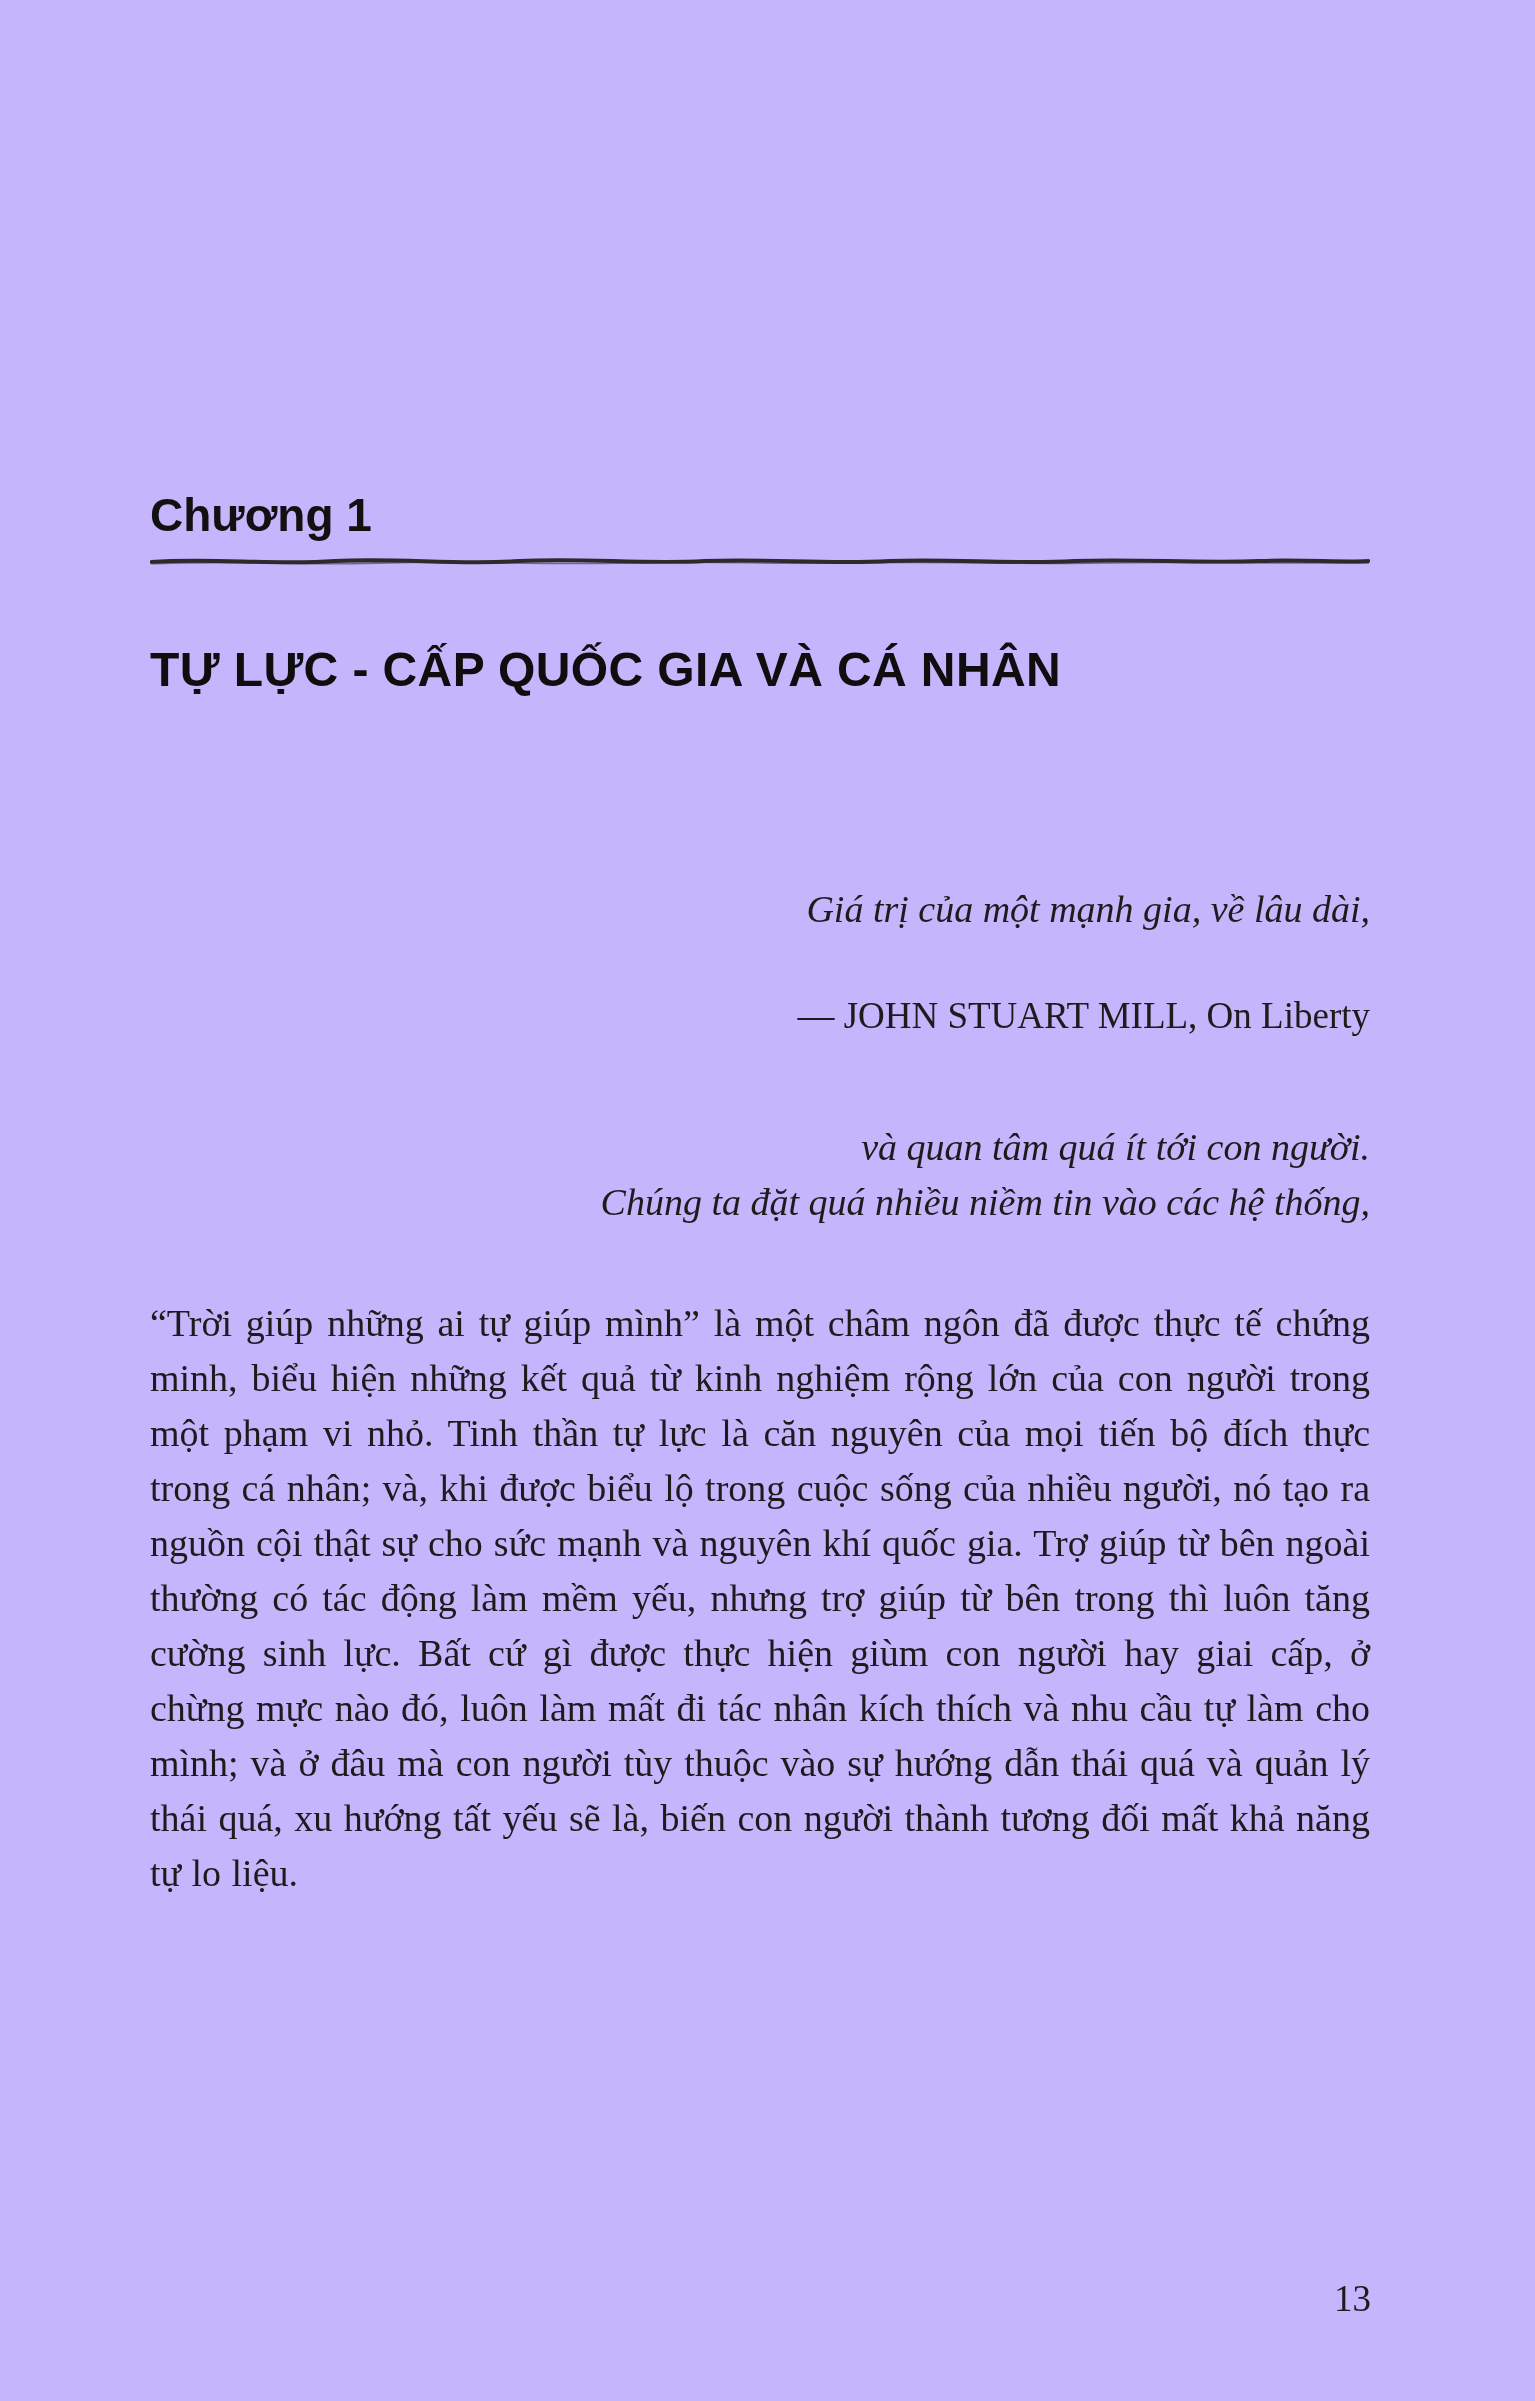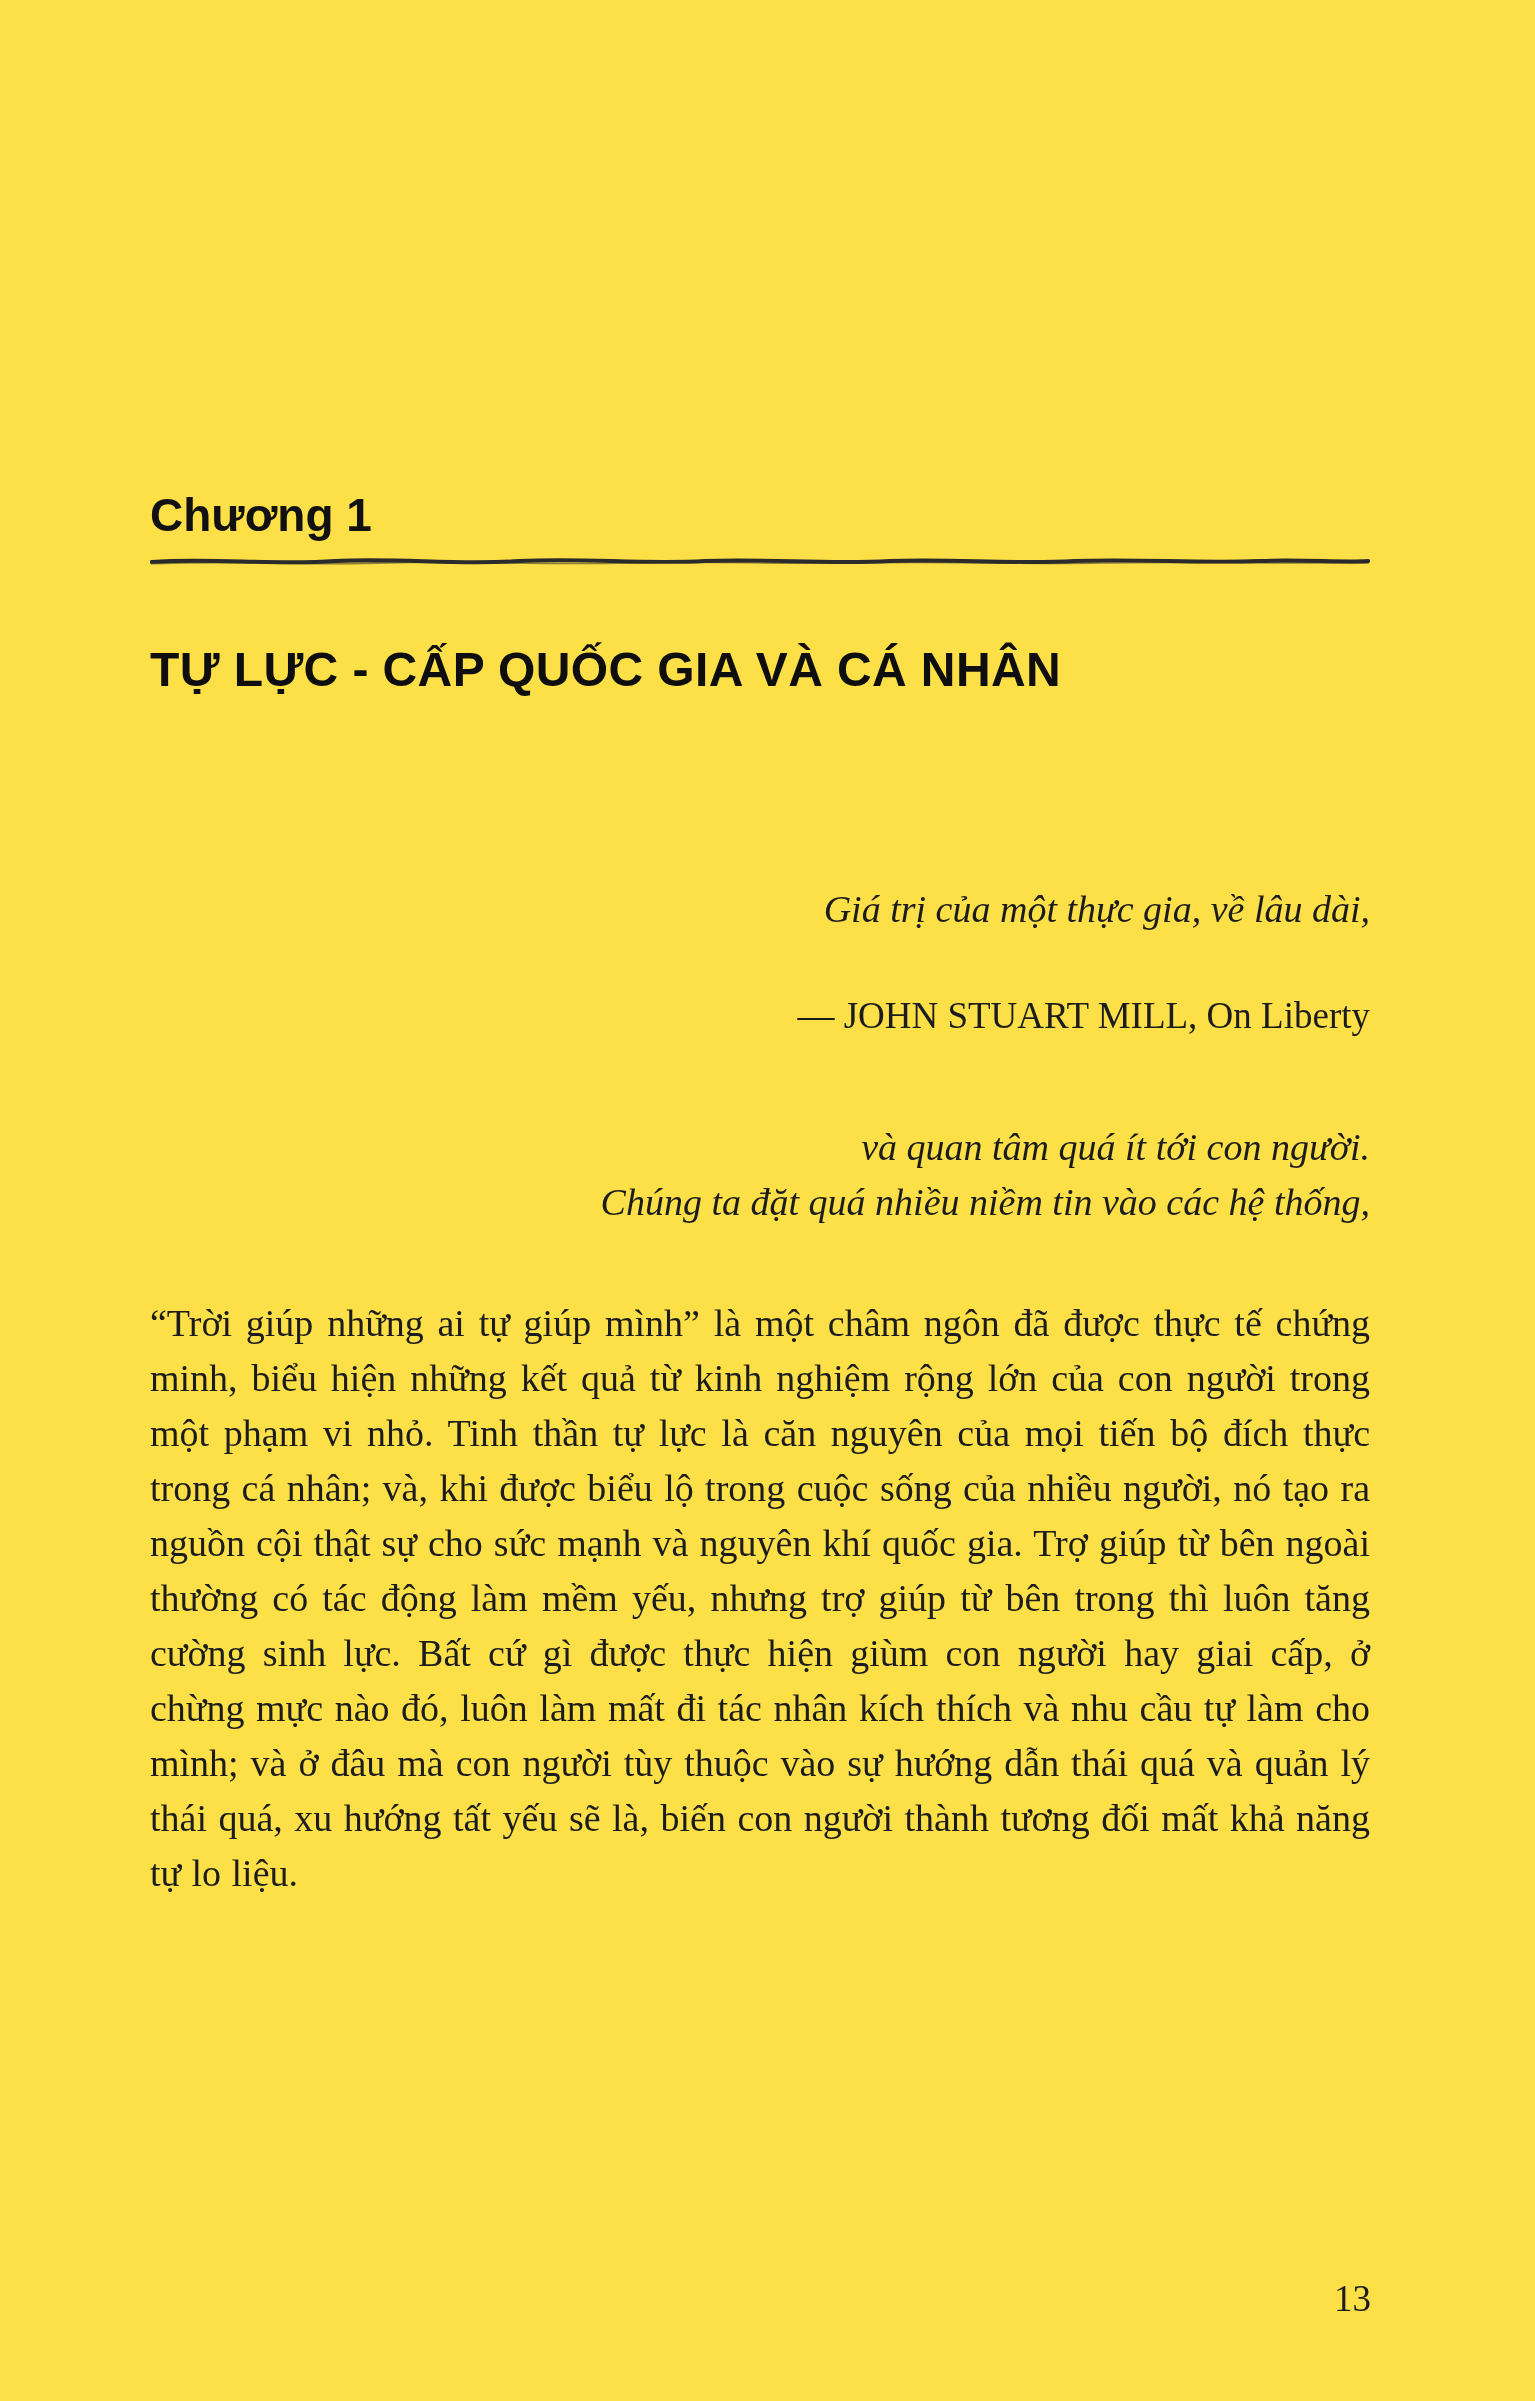--- a/index.html
+++ b/index.html
@@ -4,21 +4,21 @@
 <style>
   html, body {
     margin: 0;
     padding: 0;
     background: #ffffff;
   }
   .page {
     position: relative;
     width: 1535px;
     height: 2401px;
-    background: #fde047;
+    background: #c4b5fd;
     color: #1c1c1c;
     overflow: hidden;
   }
   .content {
     position: absolute;
     left: 150px;
     right: 165px;
     top: 489px;
   }
   .chapter-heading {
@@ -87,21 +87,21 @@
     <div class="chapter-heading">Chương 1</div>
 
     <svg class="chapter-rule" viewBox="0 0 1386 16" preserveAspectRatio="none" aria-hidden="true">
       <path d="M2,9 C70,4 140,13 210,8 C280,4 350,13 420,8 C490,4 560,12 630,8 C700,5 770,12 840,8 C910,5 980,12 1050,8 C1120,5 1190,11 1260,8 C1310,6 1355,10 1384,8" fill="none" stroke="#2b2b2b" stroke-width="4.5" stroke-linecap="round"></path>
       <path d="M2,11 C90,7 180,13 270,10 C360,7 450,13 540,10 C630,7 720,12 810,10 C900,8 990,12 1080,10 C1170,8 1280,11 1384,10" fill="none" stroke="#2b2b2b" stroke-width="2.2" stroke-linecap="round" opacity="0.55"></path>
     </svg>
 
     <div class="chapter-title">TỰ LỰC - CẤP QUỐC GIA VÀ CÁ NHÂN</div>
 
     <div class="epigraph epigraph-1">
-      <div>Giá trị của một thực gia, về lâu dài,</div>
+      <div>Giá trị của một mạnh gia, về lâu dài,</div>
     </div>
 
     <div class="attribution attribution-1">— JOHN STUART MILL, On Liberty</div>
 
     <div class="epigraph epigraph-2">
       <div>và quan tâm quá ít tới con người.</div>
       <div>Chúng ta đặt quá nhiều niềm tin vào các hệ thống,</div>
     </div>
 
 

